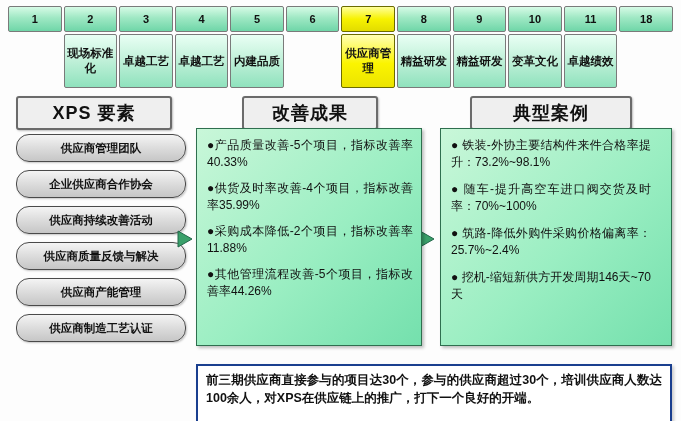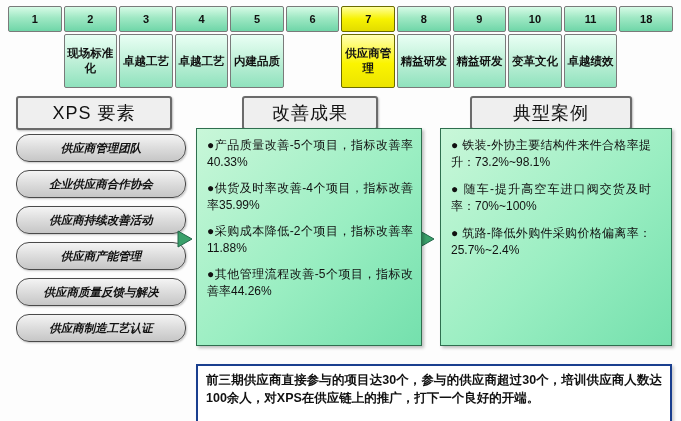--- a/index.html
+++ b/index.html
@@ -76,39 +76,38 @@
   .hdr {
     position: absolute;
     height: 30px;
     border: 2px solid #6b6b6b;
     border-radius: 3px;
     background: #efefef;
     display: flex;
     align-items: center;
     justify-content: center;
     font-size: 18px;
-    font-weight: normal;
+    font-weight: bold;
     color: #111;
     letter-spacing: 1px;
     box-shadow: 1px 1px 2px rgba(0,0,0,.25);
   }
   #hdr-xps { left: 16px; top: 96px; width: 152px; }
   #hdr-result { left: 242px; top: 96px; width: 132px; }
   #hdr-case { left: 470px; top: 96px; width: 158px; }
 
   
   .pill-stack {
     position: absolute;
     left: 16px;
     top: 134px;
     width: 170px;
     display: flex;
     flex-direction: column;
     gap: 8px;
-    font-style: italic;
   }
   .pill {
     height: 26px;
     border: 1px solid #4a4a4a;
     border-radius: 13px;
     background: linear-gradient(to bottom, #f4f4f4 0%, #dcdcdc 50%, #c6c6c6 100%);
     color: #111;
     font-size: 11.5px;
     font-weight: bold;
     display: flex;
@@ -230,22 +229,22 @@
   </div>
 
   <div class="hdr" id="hdr-xps">XPS 要素</div>
   <div class="hdr" id="hdr-result">改善成果</div>
   <div class="hdr" id="hdr-case">典型案例</div>
 
   <div class="pill-stack">
     <div class="pill">供应商管理团队</div>
     <div class="pill">企业供应商合作协会</div>
     <div class="pill">供应商持续改善活动</div>
+    <div class="pill">供应商质量反馈与解决</div>
     <div class="pill">供应商产能管理</div>
-    <div class="pill">供应商质量反馈与解决</div>
     <div class="pill">供应商制造工艺认证</div>
   </div>
 
   <svg class="arrow" style="left:176px; top:225px;" width="26" height="30" viewBox="0 0 26 30">
     <path d="M2 6 L16 14 L2 22 Z" fill="#3aa06a" stroke="#22684a" stroke-width="1"></path>
   </svg>
   <svg class="arrow" style="left:418px; top:225px;" width="26" height="30" viewBox="0 0 26 30">
     <path d="M2 6 L16 14 L2 22 Z" fill="#3aa06a" stroke="#22684a" stroke-width="1"></path>
   </svg>
 
@@ -253,19 +252,20 @@
     <div class="bullet">●产品质量改善-5个项目，指标改善率40.33%</div>
     <div class="bullet">●供货及时率改善-4个项目，指标改善率35.99%</div>
     <div class="bullet">●采购成本降低-2个项目，指标改善率11.88%</div>
     <div class="bullet">●其他管理流程改善-5个项目，指标改善率44.26%</div>
   </div>
 
   <div class="box" id="box-case">
     <div class="bullet">● 铁装-外协主要结构件来件合格率提升：73.2%~98.1%</div>
     <div class="bullet">● 随车-提升高空车进口阀交货及时率：70%~100%</div>
     <div class="bullet">● 筑路-降低外购件采购价格偏离率：25.7%~2.4%</div>
+    <div class="bullet">● 挖机-缩短新供方开发周期146天~70天</div>
   </div>
 
   <div id="box-summary">
     <div class="txt">前三期供应商直接参与的项目达30个，参与的供应商超过30个，培训供应商人数达100余人，对XPS在供应链上的推广，打下一个良好的开端。</div>
   </div>
 
 </div>
 
 </body></html>

